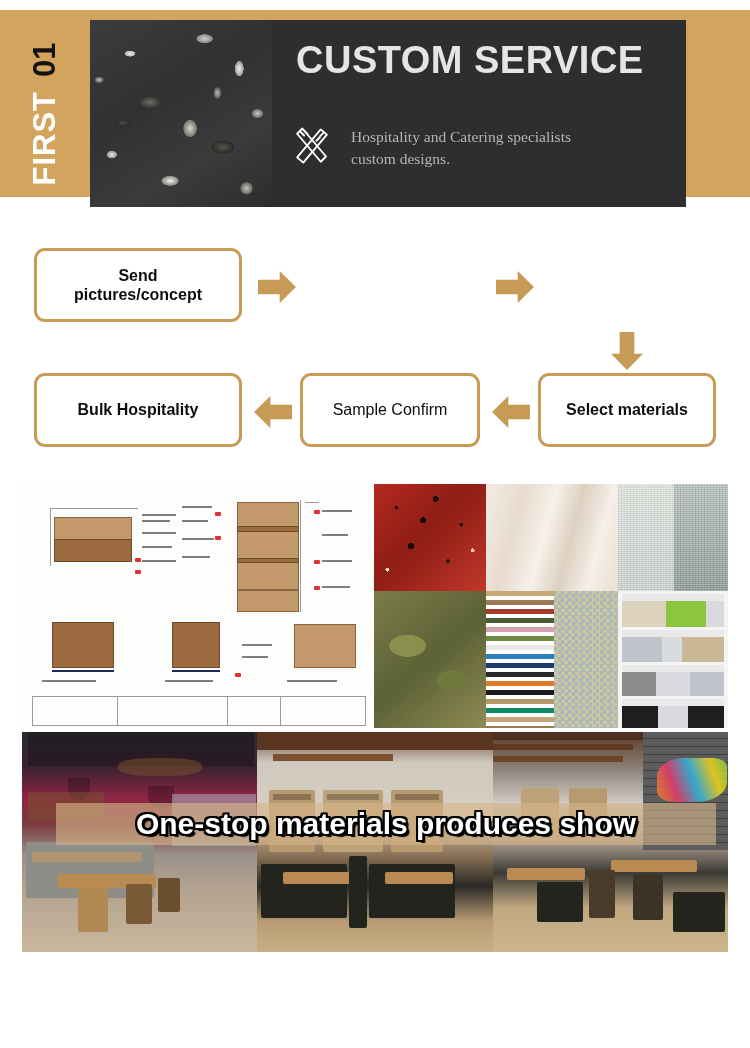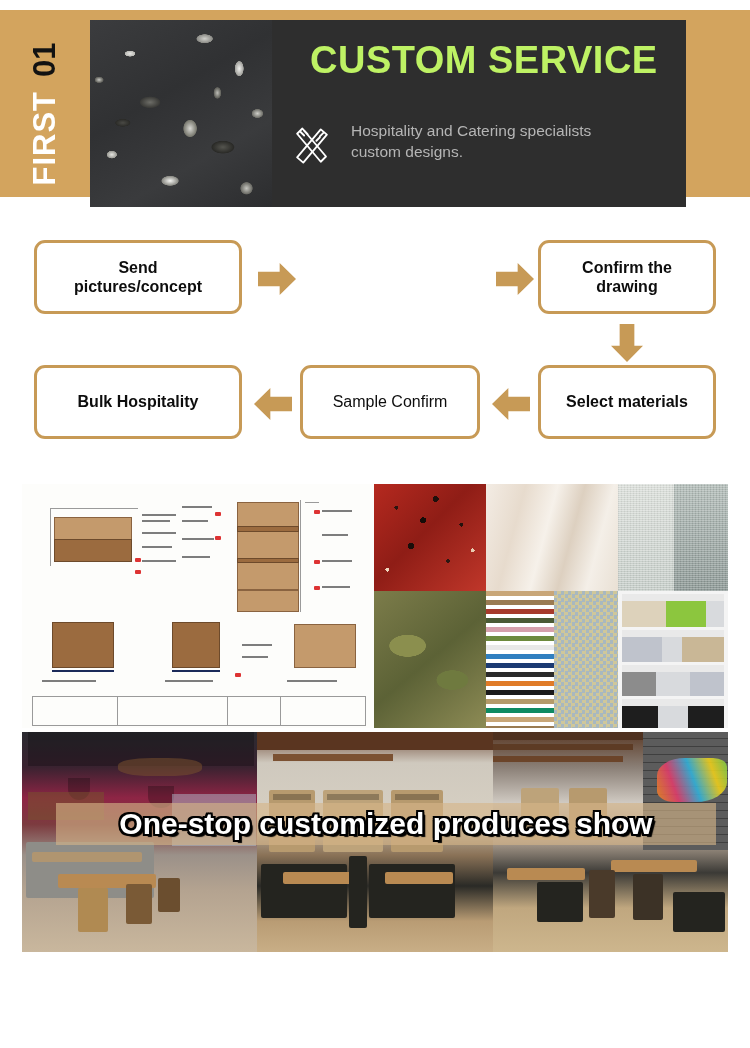--- a/index.html
+++ b/index.html
@@ -49,35 +49,35 @@
       radial-gradient(ellipse 9px 7px at 92% 50%, #d0d0ca 0%, #70706a 60%, transparent 66%),
       radial-gradient(ellipse 7px 5px at 5% 32%, #cacac4 0%, #5a5a55 60%, transparent 66%),
       linear-gradient(150deg, #3b3c3e 0%, #303133 40%, #3a3b3d 70%, #2c2d2f 100%);
   }
   
   .dark-panel {
     position:absolute; left:272px; top:10px; width:414px; height:187px;
     background:#2e2e2e;
   }
   .headline {
-    position:absolute; left:38px; top:21px;
-    font-size:38px; font-weight:bold; color:#bef264;
+    position:absolute; left:24px; top:21px;
+    font-size:38px; font-weight:bold; color:#e5e5e5;
     letter-spacing:0.5px; line-height:1;
   }
   .sub-row {
     position:absolute; left:19px; top:100px;
-    display:flex; align-items:flex-start; gap:18px;
+    display:flex; align-items:flex-end; gap:18px;font-family:Liberation Serif, serif;
   }
   .tool-icon { width:42px; height:46px; flex:0 0 auto; margin-top:3px; }
   .sub-text {
     font-size:15.5px; color:#b5b5b5; line-height:1.38; white-space:pre-line;
   }
 
   
-  .flow { position:absolute; left:0; top:232px; width:750px; height:222px; }
+  .flow { position:absolute; left:0; top:240px; width:750px; height:222px; }
   .fbox {
     position:absolute; background:#ffffff;
     border:3px solid #c79a56; border-radius:11px;
     display:flex; align-items:center; justify-content:center; text-align:center;
     color:#0d0d0d; line-height:1.2;
   }
   .fbox .lbl { padding:0 6px; font-size:16px; font-weight:bold; white-space:pre-line; }
   .fbox.light .lbl { font-weight:400; }
 
   .arrow-r {
@@ -240,24 +240,20 @@
   <div class="flow">
 
     <div class="fbox" style="left:34px;  top:8px;  width:208px; height:74px;">
       <span class="lbl">Send
 pictures/concept</span>
     </div>
     <div class="arrow-r" style="left:258px; top:31px;"></div>
 
     <div class="arrow-r" style="left:496px; top:31px;"></div>
 
-    <div class="fbox" style="left:538px; top:8px;  width:178px; height:74px;">
-      <span class="lbl">Confirm the
-drawing</span>
-    </div>
 
     <div class="arrow-d" style="left:611px; top:92px;"></div>
 
     <div class="fbox" style="left:538px; top:133px; width:178px; height:74px;">
       <span class="lbl">Select materials</span>
     </div>
     <div class="arrow-l" style="left:492px; top:156px;"></div>
 
     <div class="fbox light" style="left:300px; top:133px; width:180px; height:74px;">
       <span class="lbl">Sample Confirm</span>
@@ -401,17 +397,17 @@
       <div class="rtable" style="left:76px;  top:56px; width:38px; height:52px; background:#b79a6e;"></div>
       <div class="rtable" style="left:14px;  top:136px; width:78px; height:12px;"></div>
       <div class="rtable" style="left:118px; top:128px; width:86px; height:12px;"></div>
       <div class="rseat" style="left:44px;  top:150px; width:46px; height:40px;"></div>
       <div class="rchair" style="left:96px;  top:138px; width:26px; height:48px; background:#4a3a2a;"></div>
       <div class="rchair" style="left:140px; top:142px; width:30px; height:46px; background:#3c3226;"></div>
       <div class="rseat" style="left:180px; top:160px; width:52px; height:40px;"></div>
     </div>
 
     <div class="band" id="show-band" style="left:34px; top:71px;">
-      <span class="otext">One-stop customized produces show</span>
+      <span class="otext">One-stop materials produces show</span>
     </div>
   </div>
 
 </div>
 
 </body></html>

